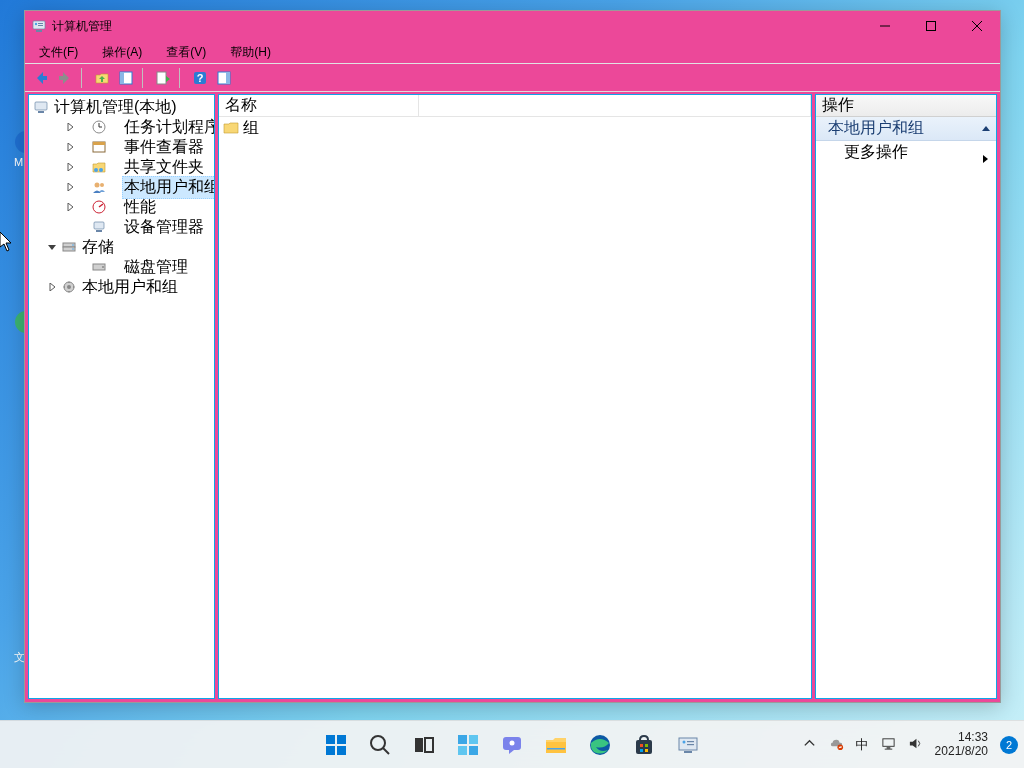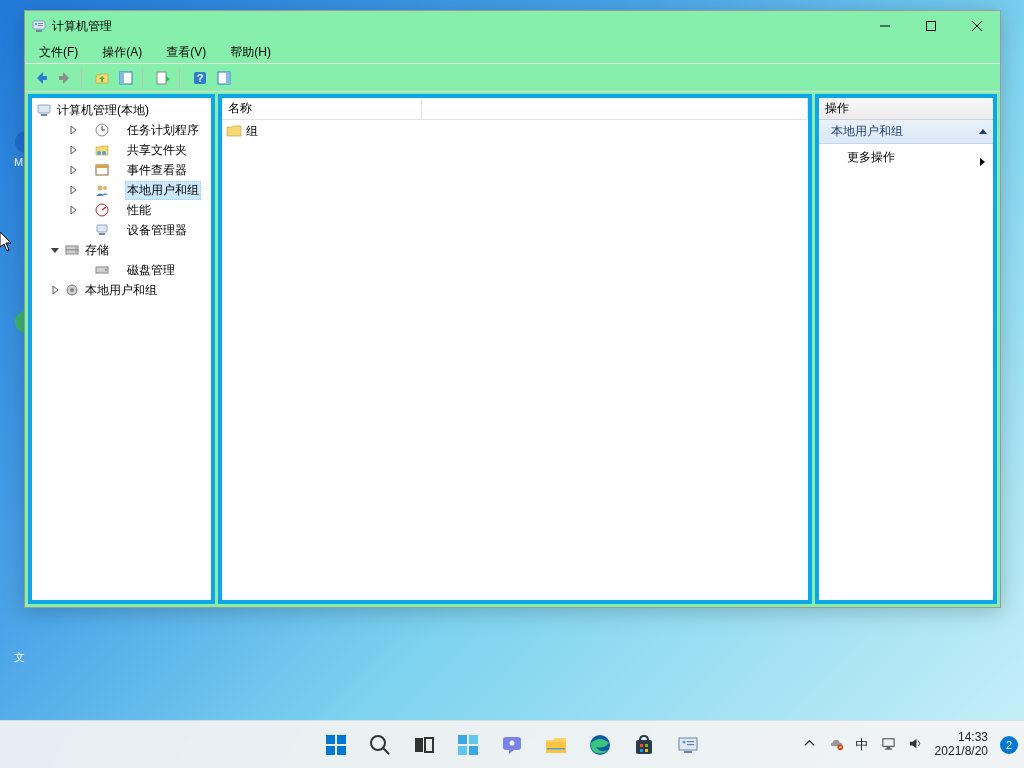--- a/index.html
+++ b/index.html
@@ -7,41 +7,41 @@
 body { background: linear-gradient(135deg, #2179d8 0%, #4aa3e8 35%, #7ed3ef 60%, #c9f0f8 100%); position: relative; }
 
 
 .desktop-icon { position: absolute; left: 14px; width: 24px; height: 24px; }
 
 
 .cursor { position: absolute; left: 0; top: 232px; width: 14px; height: 20px; pointer-events: none; z-index: 1000; }
 
 
 .window {
-  position: absolute; left: 24px; top: 10px; width: 977px; height: 598px;
-  background: #86efac; border: 1px solid #9a9a9a; box-shadow: 0 4px 20px rgba(0,0,0,0.2);
+  position: absolute; left: 24px; top: 10px; width: 977px; height: 693px;
+  background: #ec4899; border: 1px solid #9a9a9a; box-shadow: 0 4px 20px rgba(0,0,0,0.2);
   display: flex; flex-direction: column; z-index: 10;
 }
 .titlebar { height: 30px; display: flex; align-items: center; padding-left: 6px; }
 .titlebar-icon { width: 16px; height: 16px; margin-right: 5px; }
 .titlebar-text { font-size: 12px; color: #000; flex: 1; }
 .win-controls { display: flex; height: 100%; }
 .win-btn { width: 46px; height: 30px; display: flex; align-items: center; justify-content: center; cursor: pointer; }
 .win-btn svg { width: 10px; height: 10px; }
 
 .menubar { height: 22px; display: flex; align-items: center; padding-left: 8px; gap: 12px; font-size: 12px; }
 .menubar-item { padding: 1px 6px; cursor: pointer; }
 
 .toolbar { height: 28px; border-top: 1px solid #e2e2e2; display: flex; align-items: center; padding-left: 4px; gap: 1px; }
 .tool-sep { width: 4px; height: 20px; border-left: 1px solid #c0c0c0; margin: 0 4px; }
 .tool-btn { width: 23px; height: 23px; display: flex; align-items: center; justify-content: center; border: 1px solid transparent; cursor: pointer; border-radius: 2px; }
 .tool-btn svg { width: 16px; height: 16px; }
 
 .body-area { flex: 1; display: flex; border-top: 1px solid #dcdcdc; min-height: 0; padding: 2px 3px 3px; }
-.panel { border: 4px solid #0ea5e9; background: #fff; font-size: 12px; overflow: hidden; }
+.panel { border: 1px solid #0ea5e9; background: #fff; font-size: 16px; overflow: hidden; }
 .tree-panel { width: 187px; margin-right: 3px; padding-top: 2px; }
 .tree-row { display: flex; align-items: center; height: 20px; cursor: pointer; white-space: nowrap; }
 .tree-row.selected .tree-label { background: #cce8ff; border: 1px dotted #99d1ff; padding: 0 1px; }
 .tree-expander { width: 14px; height: 14px; display: flex; align-items: center; justify-content: center; margin-right: 0; flex-shrink: 0; color: #595959; }
 .tree-expander svg { width: 8px; height: 8px; }
 .tree-icon { width: 16px; height: 16px; margin: 0 3px 0 2px; flex-shrink: 0; }
 .tree-label { padding: 0 2px; }
 .indent-0 { padding-left: 2px; }
 .indent-1 { padding-left: 16px; }
 .indent-2 { padding-left: 34px; gap: 12px; }
@@ -199,37 +199,37 @@
             </svg></span>
         <span class="tree-label">任务计划程序</span>
       </div>
       <div class="tree-row indent-2">
         <span class="tree-expander">
             <svg viewBox="0 0 8 8">
               <path d="M2 0 L7 4 L2 8 Z" fill="none" stroke="#595959"></path>
             </svg>
           </span>
         <span class="tree-icon"><svg viewBox="0 0 16 16">
+              <rect x="2" y="3" width="12" height="10" fill="#fff" stroke="#8a6a3a"></rect>
+              <rect x="2" y="3" width="12" height="3" fill="#d9a24a"></rect>
+            </svg></span>
+        <span class="tree-label">事件查看器</span>
+      </div>
+      <div class="tree-row indent-2">
+        <span class="tree-expander">
+            <svg viewBox="0 0 8 8">
+              <path d="M2 0 L7 4 L2 8 Z" fill="none" stroke="#595959"></path>
+            </svg>
+          </span>
+        <span class="tree-icon"><svg viewBox="0 0 16 16">
               <path d="M2 5 L6 5 L7 4 L14 4 L14 13 L2 13 Z" class="ico-folder"></path>
               <circle cx="5" cy="11" r="2" fill="#4aa3e8"></circle>
               <circle cx="10" cy="11" r="2" fill="#4aa3e8"></circle>
             </svg></span>
         <span class="tree-label">共享文件夹</span>
-      </div>
-      <div class="tree-row indent-2">
-        <span class="tree-expander">
-            <svg viewBox="0 0 8 8">
-              <path d="M2 0 L7 4 L2 8 Z" fill="none" stroke="#595959"></path>
-            </svg>
-          </span>
-        <span class="tree-icon"><svg viewBox="0 0 16 16">
-              <rect x="2" y="3" width="12" height="10" fill="#fff" stroke="#8a6a3a"></rect>
-              <rect x="2" y="3" width="12" height="3" fill="#d9a24a"></rect>
-            </svg></span>
-        <span class="tree-label">事件查看器</span>
       </div>
       <div class="tree-row indent-2 selected">
         <span class="tree-expander">
             <svg viewBox="0 0 8 8">
               <path d="M2 0 L7 4 L2 8 Z" fill="none" stroke="#595959"></path>
             </svg>
           </span>
         <span class="tree-icon"><svg viewBox="0 0 16 16">
               <circle cx="6" cy="6" r="2.5" fill="#e8b070"></circle>
               <path d="M2 14 Q6 9 10 14 Z" fill="#4a7fc1"></path>

